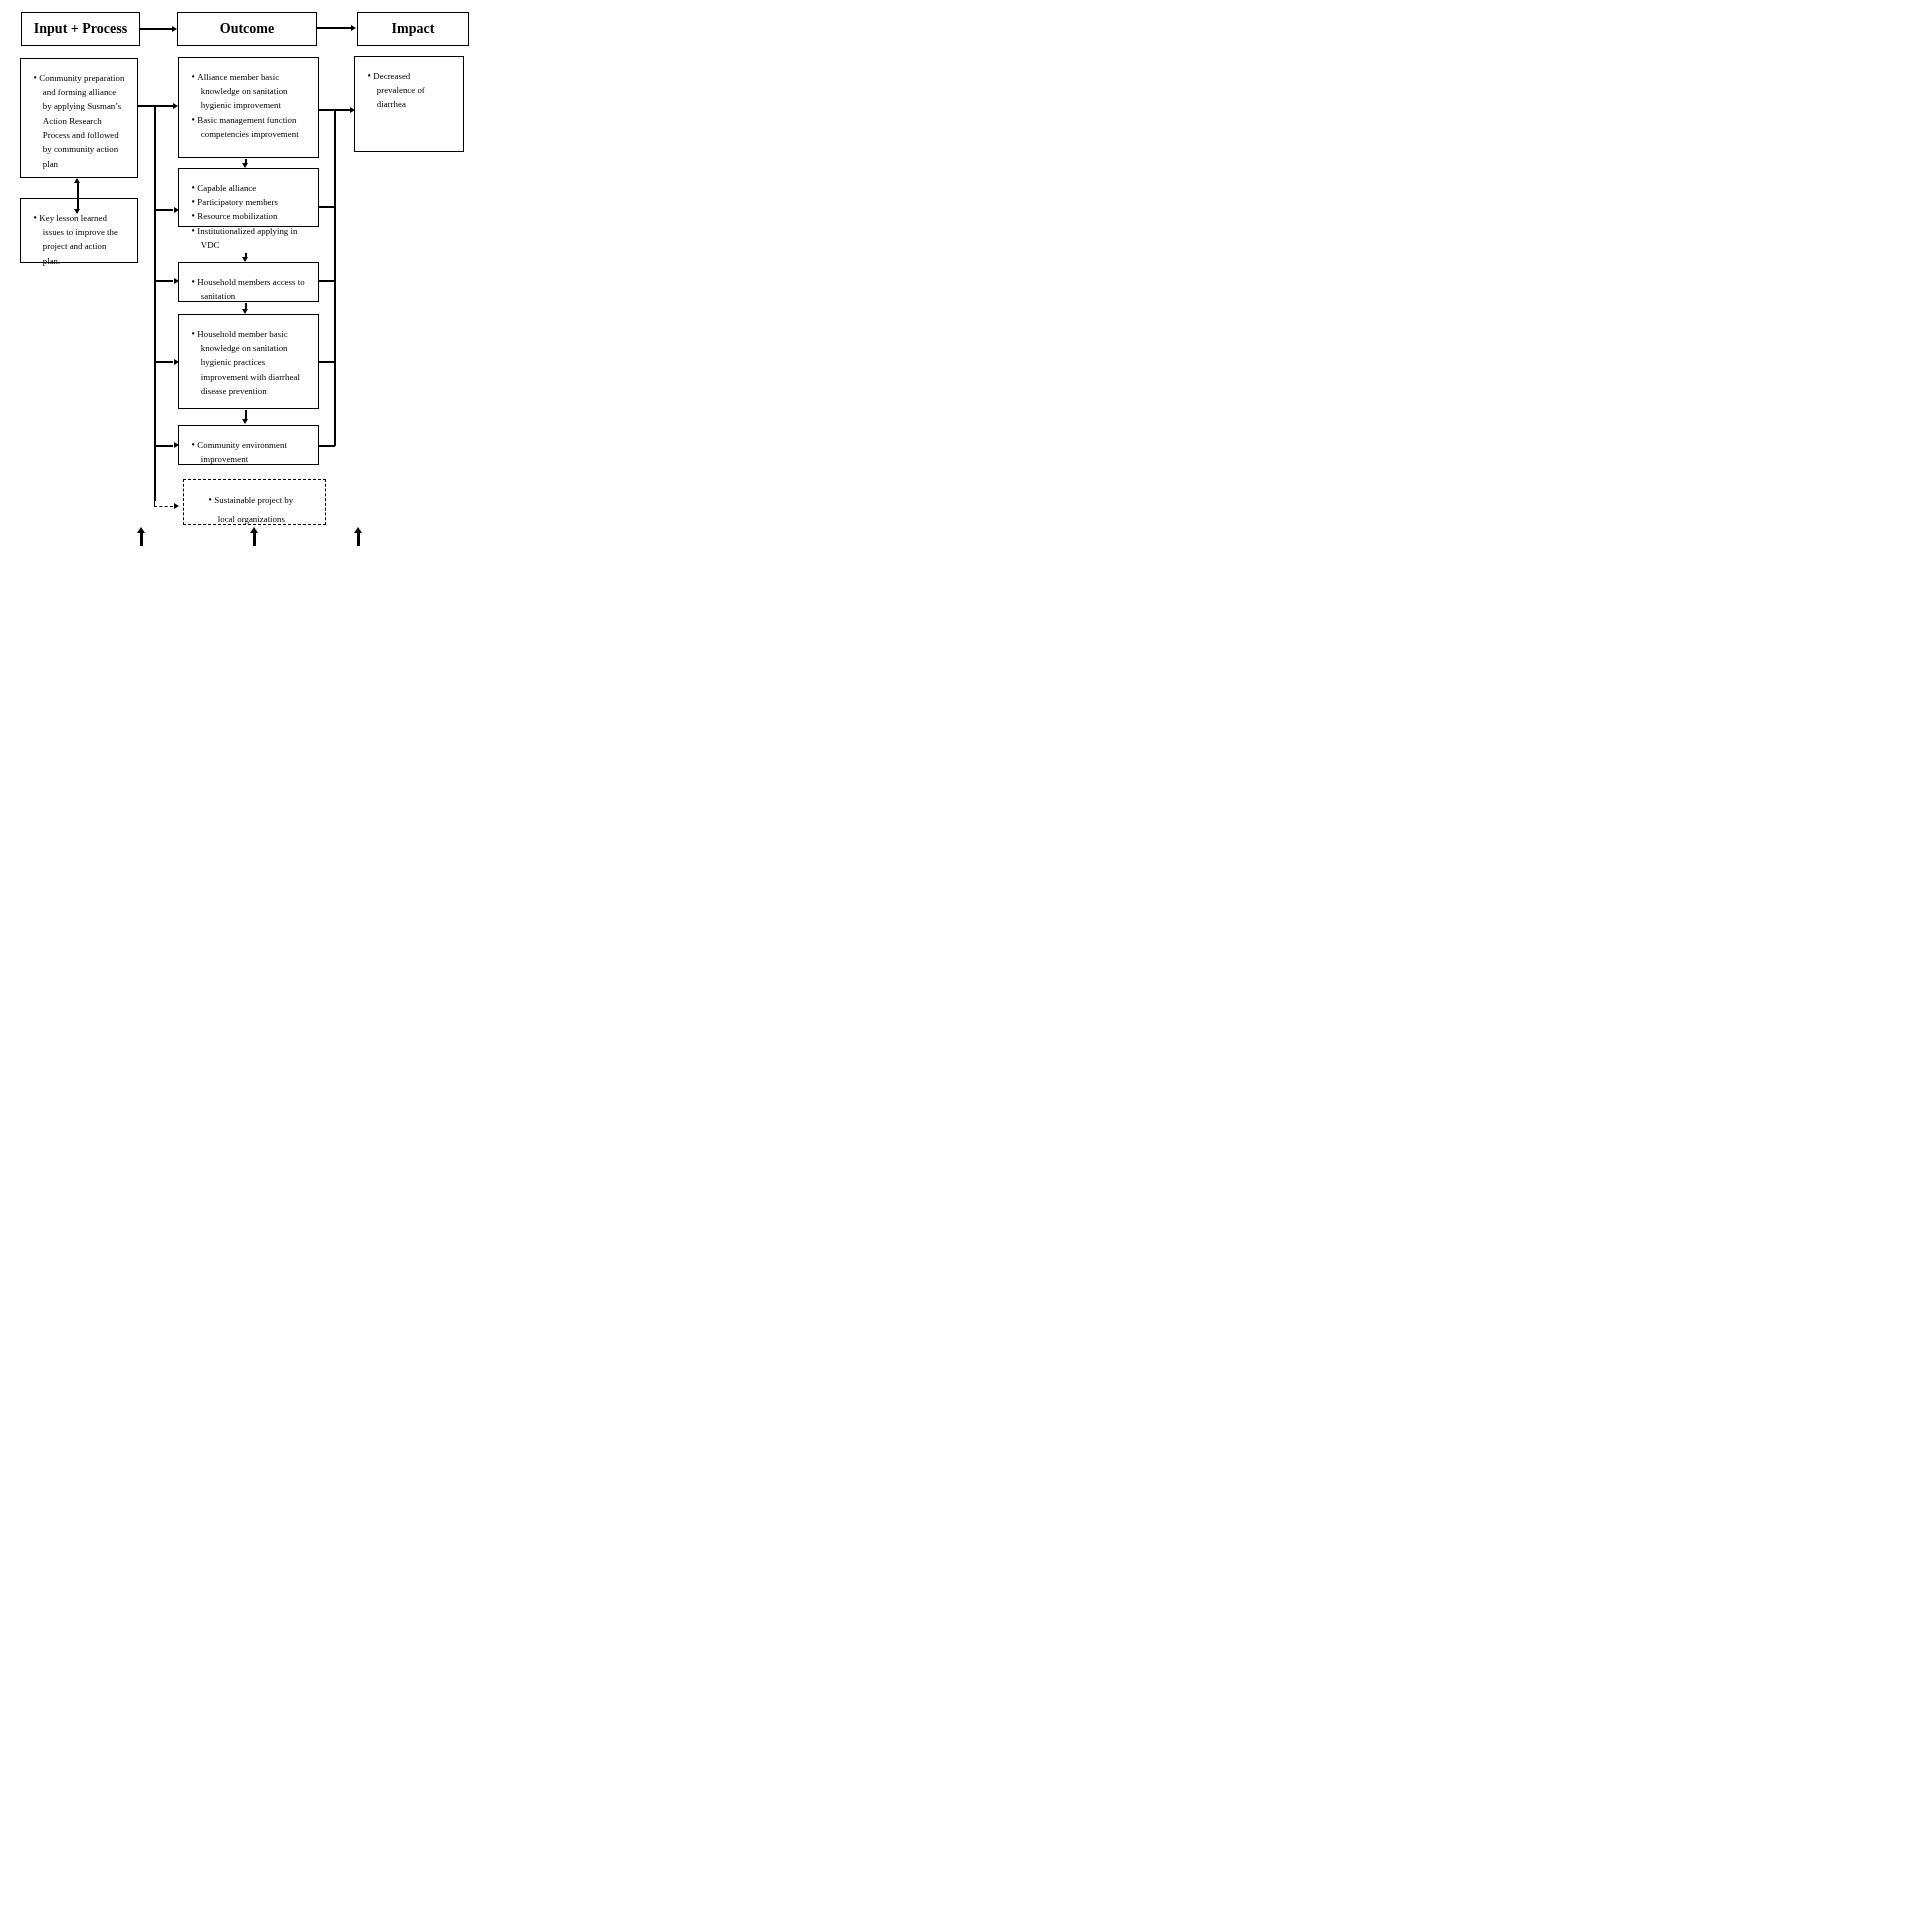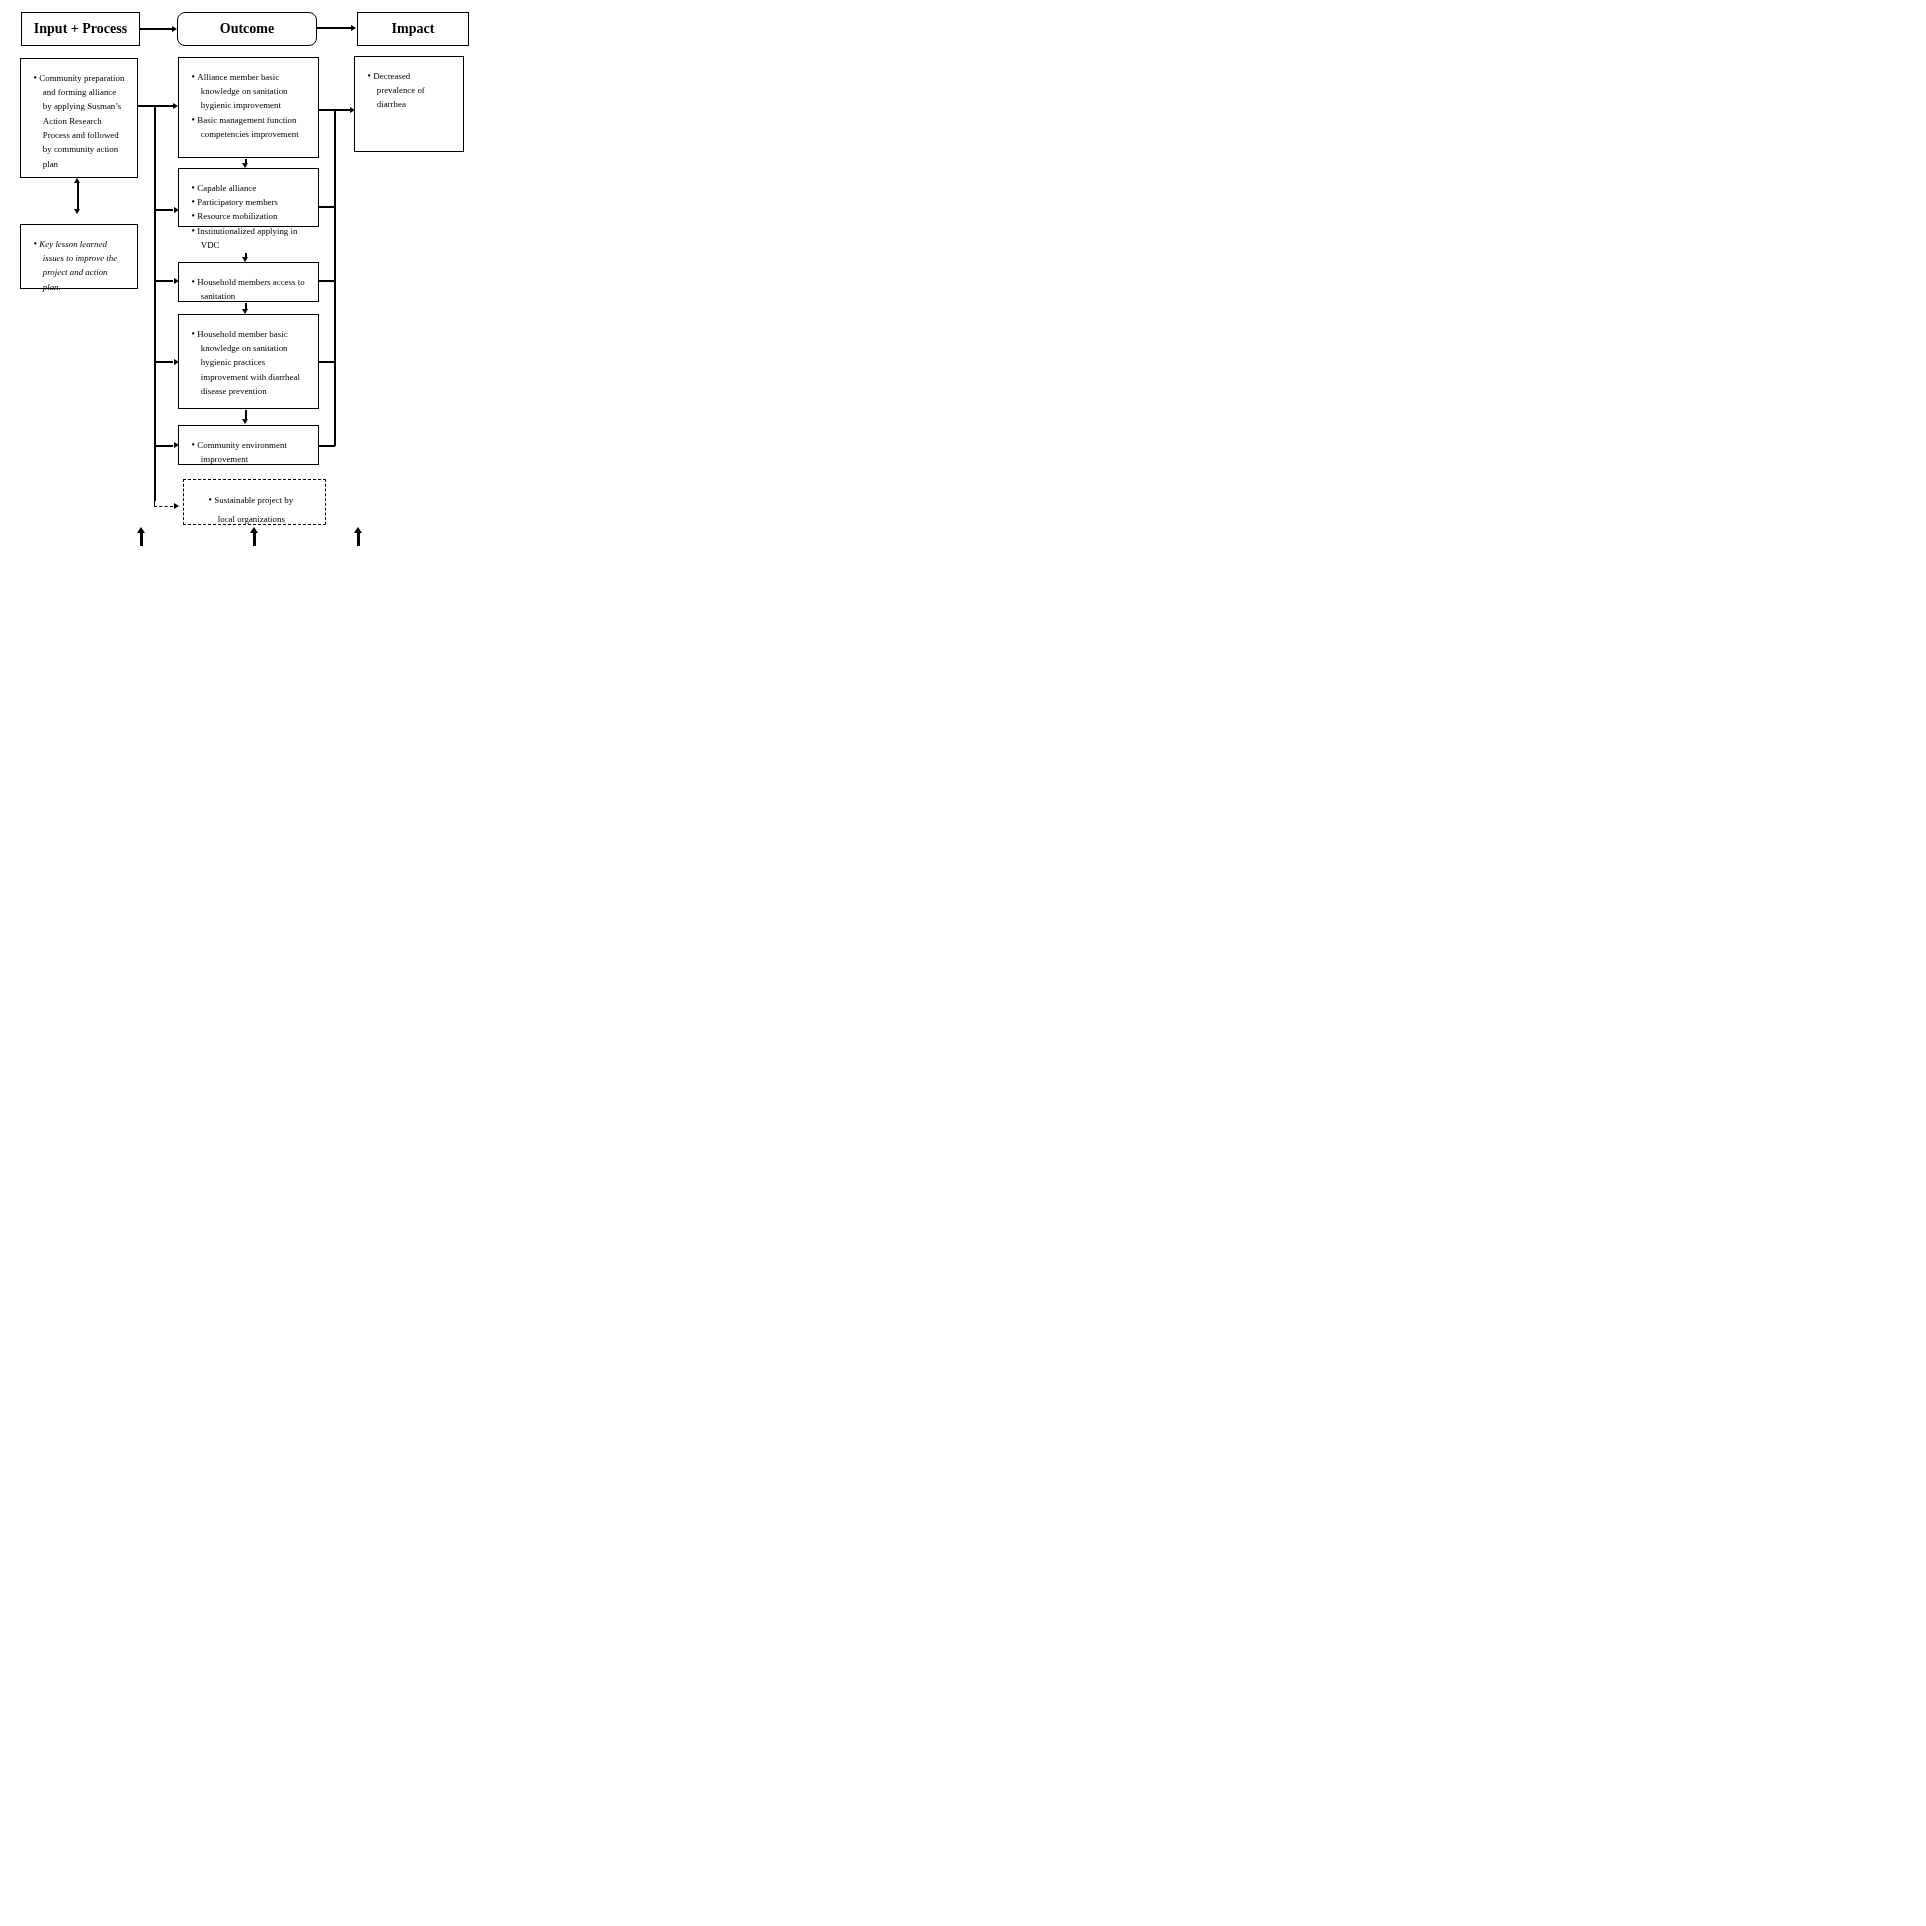--- a/index.html
+++ b/index.html
@@ -19,24 +19,24 @@
             border-bottom:3.1px solid transparent;border-left:5px solid #000;}
   .ah-down{position:absolute;width:0;height:0;border-left:3.5px solid transparent;
            border-right:3.5px solid transparent;border-top:5px solid #000;}
   .ah-up{position:absolute;width:0;height:0;border-left:3.5px solid transparent;
          border-right:3.5px solid transparent;border-bottom:5px solid #000;}
   .ah-up-big{position:absolute;width:0;height:0;border-left:4.6px solid transparent;
              border-right:4.6px solid transparent;border-bottom:6.2px solid #000;}
   .dashline-h{position:absolute;border-top:1.2px dashed #000;}
   .dashline-v{position:absolute;border-left:1.2px dashed #000;}
   #hdr-input{left:21px;top:11.6px;width:119px;height:34px;}
-  #hdr-outcome{left:177px;top:11.6px;width:140px;height:34px;border-radius:8px;}
+  #hdr-outcome{left:177px;top:11.6px;width:140px;height:34px;}
   #hdr-impact{left:357px;top:11.6px;width:112px;height:34px;}
   #inp-box1{left:20px;top:58px;width:118px;height:120px;}
-  #inp-box2{left:20px;top:224px;width:118px;height:65px;font-style:italic;}
+  #inp-box2{left:20px;top:198px;width:118px;height:65px;}
   #out-box1{left:178px;top:57px;width:141px;height:101px;}
   #out-box2{left:178px;top:168px;width:141px;height:59px;}
   #out-box3{left:178px;top:262px;width:141px;height:40px;}
   #out-box4{left:178px;top:314px;width:141px;height:95px;}
   #out-box5{left:178px;top:425px;width:141px;height:40px;}
   #out-box6{left:183px;top:479px;width:143px;height:46px;}
   #imp-box{left:354px;top:56px;width:110px;height:96px;}
   #other-box{left:25px;top:546px;width:448px;height:37px;border-width:1.2px;
              display:flex;flex-direction:column;align-items:center;justify-content:center;
              font-size:8.9px;line-height:13px;text-align:center;}

